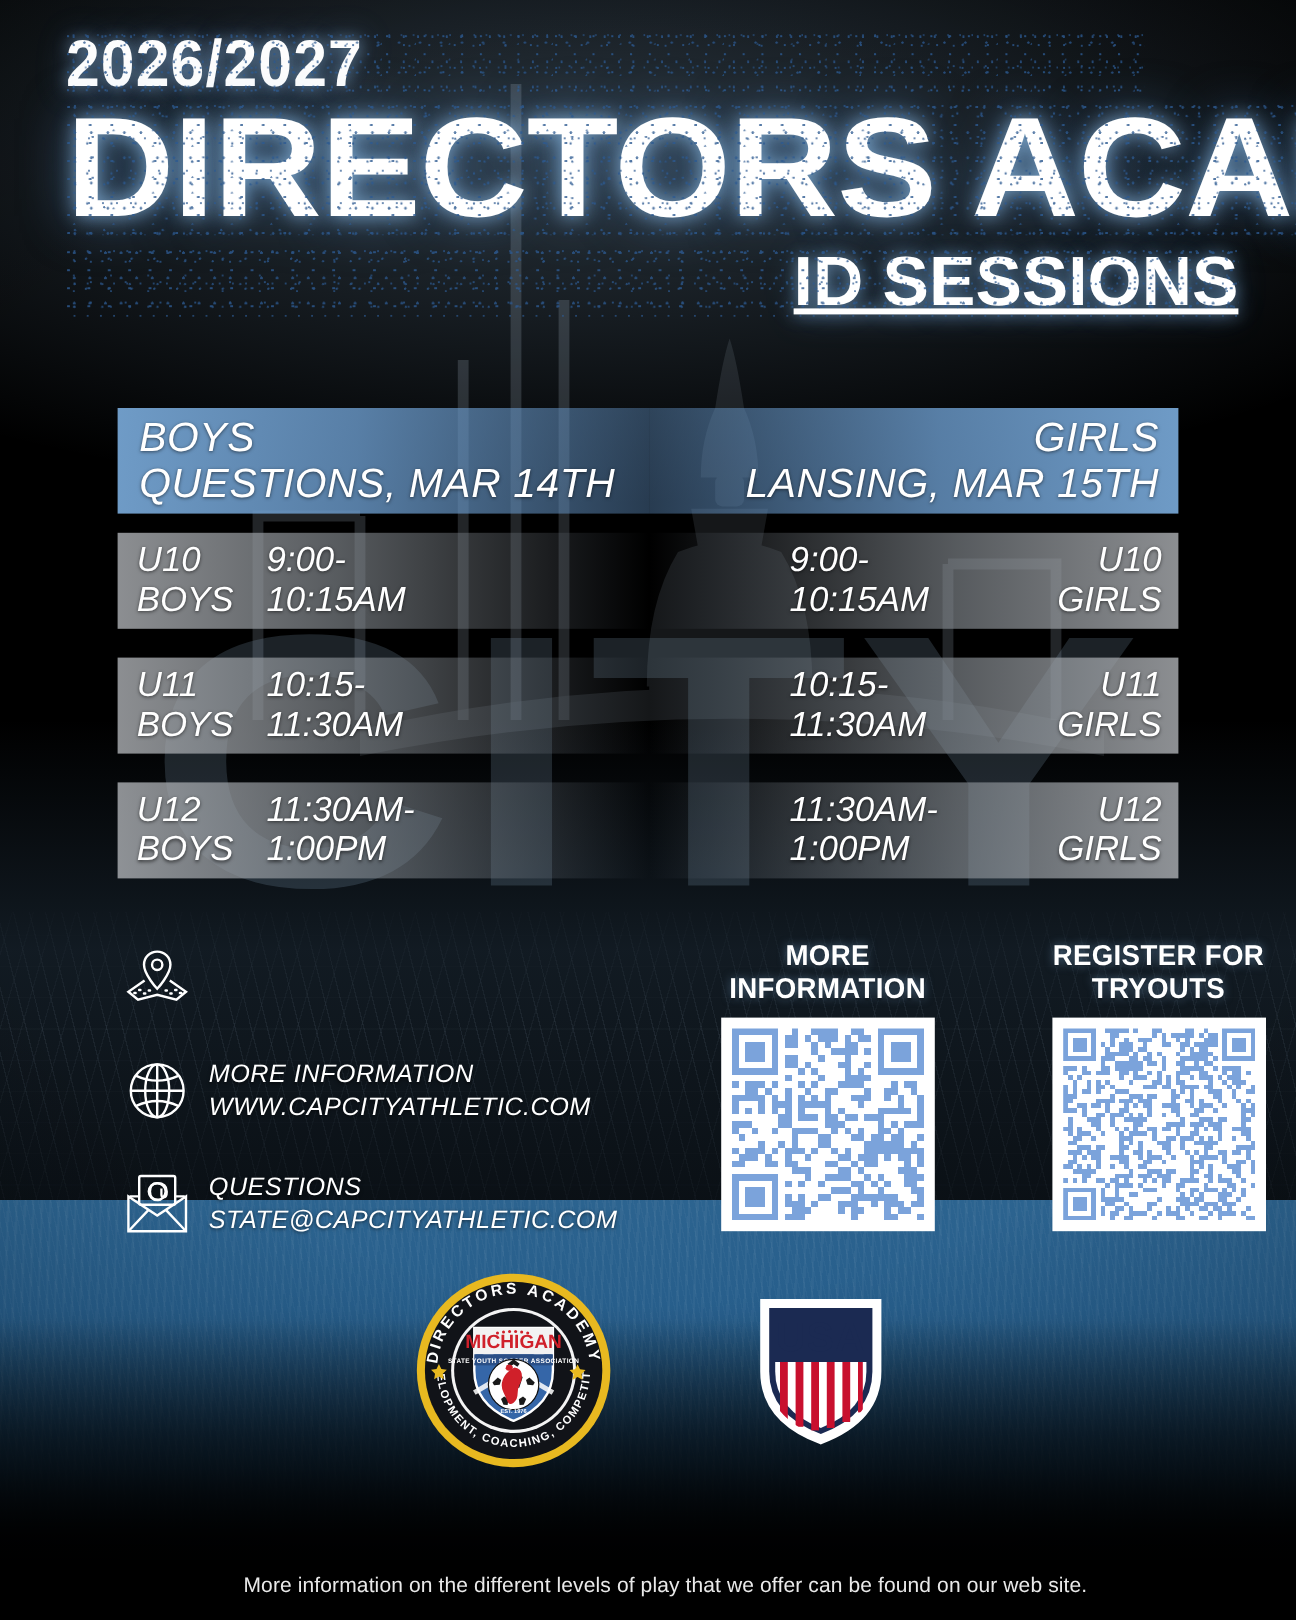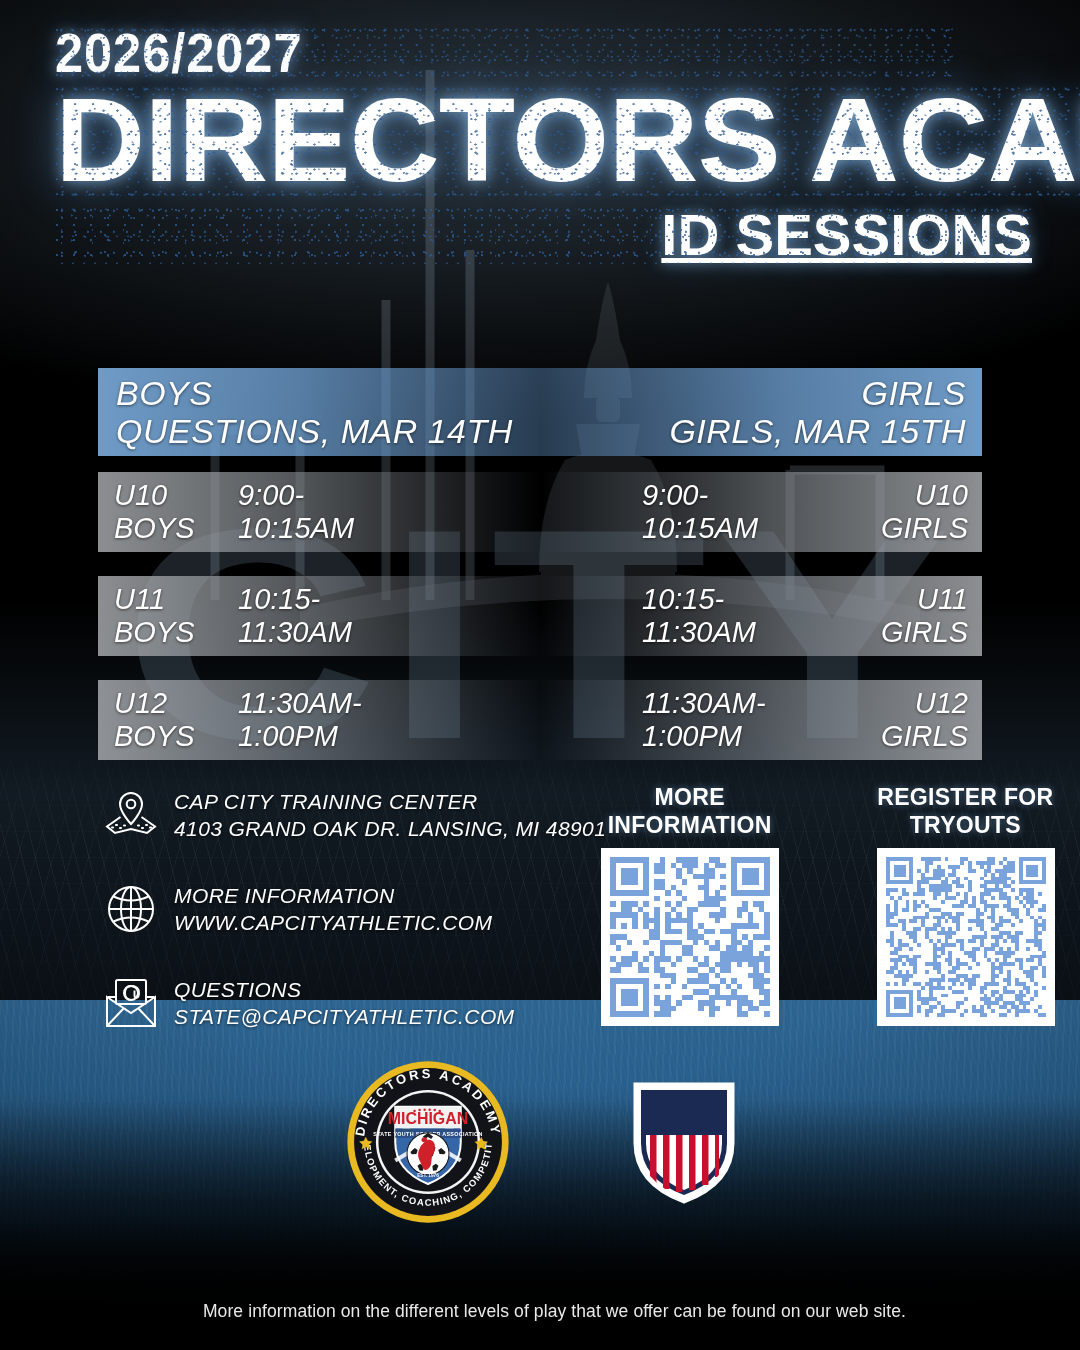--- a/index.html
+++ b/index.html
@@ -121,40 +121,40 @@
       radial-gradient(circle at 53% 22%, rgba(45,90,145,.9) 1px, transparent 1.3px),
       radial-gradient(circle at 72% 71%, rgba(45,90,145,.85) .8px, transparent 1.1px),
       radial-gradient(circle at 88% 38%, rgba(45,90,145,.9) .9px, transparent 1.2px),
       radial-gradient(circle at 21% 83%, rgba(45,90,145,.8) .7px, transparent 1px),
       radial-gradient(circle at 64% 12%, rgba(45,90,145,.8) .7px, transparent 1px);
     background-size:17px 15px, 23px 19px, 13px 21px, 29px 17px, 19px 25px, 31px 13px, 11px 27px;
     mix-blend-mode:normal; opacity:.85;
   }
 
   
-  .sched { position:absolute; left:98px; right:98px; top:340px;margin-top:28px; }
+  .sched { position:absolute; left:98px; right:98px; top:340px; }
   .hdr-row { display:flex; }
   .hdr {
     flex:1; height:88px; position:relative; overflow:hidden;
     display:flex; align-items:center;
   }
   .hdr.left  { background:linear-gradient(90deg, rgba(120,168,215,.92) 0%, rgba(108,156,205,.80) 45%, rgba(95,142,192,.42) 100%); justify-content:flex-start; padding-left:18px; }
   .hdr.right { background:linear-gradient(270deg, rgba(120,168,215,.92) 0%, rgba(108,156,205,.80) 45%, rgba(95,142,192,.42) 100%); justify-content:flex-end; padding-right:16px; }
   .hdr-txt {
     font-style:italic; font-weight:normal; color:#fff;
     font-size:34px; line-height:1.12; letter-spacing:.5px;
     text-shadow:0 1px 3px rgba(0,0,0,.55);
     font-family:"Liberation Sans", sans-serif;
   }
   .hdr.right .hdr-txt { text-align:right; }
 
   .rows { margin-top:16px; }
   .srow { display:flex; margin-bottom:24px; }
   .cell {
-    flex:1; height:80px; display:flex; align-items:center; overflow:hidden;gap:16px;
+    flex:1; height:80px; display:flex; align-items:center; overflow:hidden;
   }
   .cell.left {
     background:linear-gradient(90deg, rgba(175,178,182,.80) 0%, rgba(140,146,152,.62) 42%, rgba(105,115,126,.16) 88%, rgba(100,112,124,0) 100%);
     padding-left:16px; justify-content:flex-start;
   }
   .cell.right {
     background:linear-gradient(270deg, rgba(175,178,182,.80) 0%, rgba(140,146,152,.62) 42%, rgba(105,115,126,.16) 88%, rgba(100,112,124,0) 100%);
     padding-right:14px; justify-content:flex-end;
   }
   .ctxt {
@@ -189,21 +189,21 @@
     text-shadow:0 0 8px rgba(140,190,235,.5), 0 1px 2px rgba(0,0,0,.6);
     margin-bottom:9px; transform:scaleX(.96);
   }
   .qr-canvas { background:#fff; padding:9px; display:inline-block; line-height:0; }
 
   
   .logos { position:absolute; top:1058px; left:0; right:0; display:flex; align-items:center; justify-content:center; gap:120px; }
 
   
   .footer {
-    position:absolute; left:0; right:0; bottom:28px; text-align:center;
+    position:absolute; left:0; right:0; bottom:18px; text-align:center;
     color:#e9e9e9; font-size:17.5px; letter-spacing:.1px;
     font-family:"Liberation Sans Narrow","Liberation Sans", sans-serif;
     text-shadow:0 1px 2px rgba(0,0,0,.9);
     padding-left:29px;
   }
 </style>
 </head>
 <body>
 
 <div id="poster">
@@ -252,21 +252,21 @@
     <div class="hdr-row">
       <div class="hdr left">
         <div class="hdr-txt">
           <div>BOYS</div>
           <div>QUESTIONS, MAR 14TH</div>
         </div>
       </div>
       <div class="hdr right">
         <div class="hdr-txt">
           <div>GIRLS</div>
-          <div>GIRLS, MAR 15TH</div>
+          <div>LANSING, MAR 15TH</div>
         </div>
       </div>
     </div>
 
     <div class="rows">
 
       <div class="srow">
         <div class="cell left">
           <div class="ctxt age">
             <div>U10</div>
@@ -341,24 +341,20 @@
   <div class="contact">
 
     <div class="crow">
       <div class="cico">
         <svg width="56" height="56" viewBox="0 0 56 56" fill="none" stroke="#fff" stroke-width="2">
           <path d="M28 6c-6.1 0-11 4.9-11 11 0 8.2 11 20 11 20s11-11.8 11-20c0-6.1-4.9-11-11-11z"></path>
           <circle cx="28" cy="17" r="4.3"></circle>
           <path d="M17.5 30 L4 39.5 L12 46 L28 42 L44 46 L52 39.5 L38.5 30"></path>
           <path d="M9 40.5 h1 M13 38 h1 M17 41 h1 M21 38.5 h1 M35 38.5 h1 M39 41 h1 M43 38 h1 M47 40.5 h1" stroke-width="2.1" stroke-linecap="round"></path>
         </svg>
-      </div>
-      <div class="ctext">
-        <div class="cl1">CAP CITY TRAINING CENTER</div>
-        <div class="cl2">4103 GRAND OAK DR. LANSING, MI 48901</div>
       </div>
     </div>
 
     <div class="crow">
       <div class="cico">
         <svg width="54" height="54" viewBox="0 0 54 54" fill="none" stroke="#fff" stroke-width="2">
           <circle cx="27" cy="27" r="22"></circle>
           <ellipse cx="27" cy="27" rx="10" ry="22"></ellipse>
           <line x1="5" y1="27" x2="49" y2="27"></line>
           <path d="M9.5 14.5 q17.5 8 35 0"></path>

